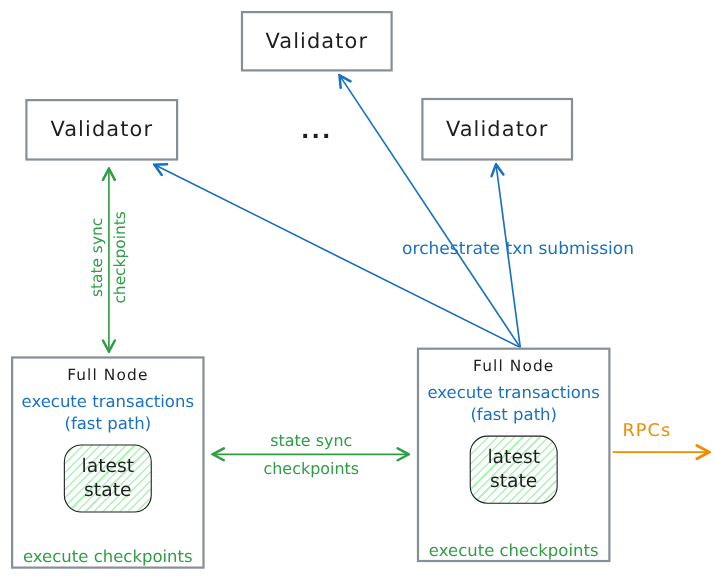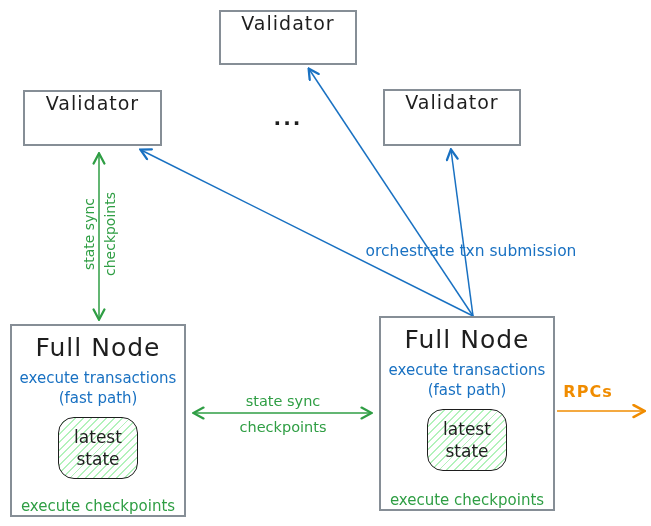--- a/index.html
+++ b/index.html
@@ -10,36 +10,36 @@
     font-family:"DejaVu Sans",sans-serif;
     overflow:hidden;
   }
   svg.wires{position:absolute;left:0;top:0;z-index:1;}
   .box{
     position:absolute;
     background:#ffffff;
     border:2px solid var(--border,#868e96);
     box-sizing:border-box;
     z-index:2;
-    display:flex;align-items:flex-start;justify-content:center;
+    display:flex;align-items:center;justify-content:center;
   }
   .validator-label{
     color:var(--ink,#1e1e1e);
     font-size:19px;
     letter-spacing:1px;
   }
   .fullnode{
     flex-direction:column;
     align-items:center;
     justify-content:flex-start;
     padding-top:7px;
   }
   .fn-title{
     color:var(--ink,#1e1e1e);
-    font-size:25px;
+    font-size:14px;
     letter-spacing:1px;
     margin-bottom:6px;
   }
   .fn-blue{
     color:var(--blue,#1971c2);
     font-size:15px;
     line-height:20px;
     text-align:center;
   }
   .state-box{
@@ -75,21 +75,21 @@
   .ellipsis{
     color:var(--ink,#1e1e1e);
     font-size:20px;
     font-weight:bold;
     letter-spacing:2px;
   }
   .lbl-green{color:var(--green,#2f9e44);font-size:14.5px;line-height:26px;}
   .lbl-green-v{color:var(--green,#2f9e44);font-size:14px;line-height:21px;}
   .vertical{transform:translate(-50%,-50%) rotate(-90deg);}
   .lbl-blue{color:var(--blue,#1971c2);font-size:15.5px;}
-  .lbl-orange{color:var(--orange,#f08c00);font-size:16px;font-weight:bold;letter-spacing:1px;}
+  .lbl-orange{color:var(--orange,#f08c00);font-size:16px;font-weight:normal;letter-spacing:1px;}
 </style>
 </head>
 <body>
 
 <div id="canvas">
 
   <svg class="wires" width="651" height="526" viewBox="0 0 651 526">
     <defs>
       <marker id="mk-blue" viewBox="0 0 10 10" refX="8.5" refY="5" markerWidth="9" markerHeight="9" orient="auto-start-reverse">
         <path d="M1.5,1 L9,5 L1.5,9" fill="none" stroke-width="1.7" stroke-linecap="round" stroke="#1971c2"></path>
@@ -151,17 +151,17 @@
   <div class="float-label vertical lbl-green-v" style="left:100px;top:234px;">
     <div>state sync</div>
     <div>checkpoints</div>
   </div>
 
   <div class="float-label lbl-green" style="left:283px;top:414px;">
     <div>state sync</div>
     <div>checkpoints</div>
   </div>
 
-  <div class="float-label lbl-blue" style="left:471px;top:226px;margin-top:25px;">orchestrate txn submission</div>
+  <div class="float-label lbl-blue" style="left:471px;top:226px;">orchestrate txn submission</div>
 
   <div class="float-label lbl-orange" style="left:588px;top:391px;">RPCs</div>
 
 </div>
 
 </body></html>

